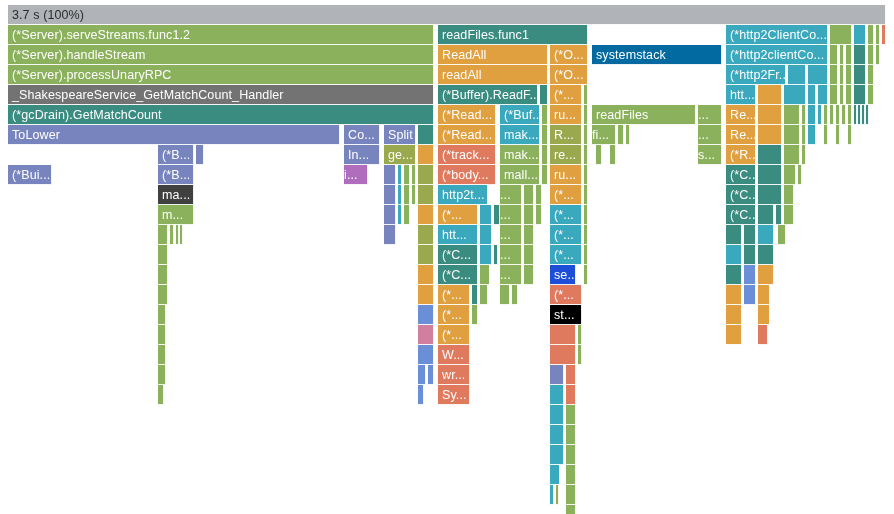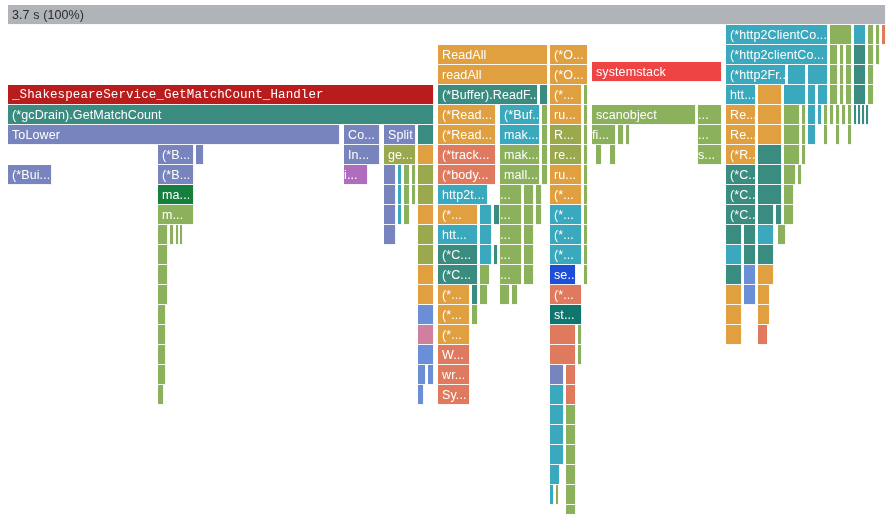--- a/index.html
+++ b/index.html
@@ -43,68 +43,72 @@
   }
   .frame.tiny {
     padding-left: 0;
   }
 </style>
 </head>
 <body>
 
 <div id="flamegraph">
     <div class="frame root" style="left: 8px; top: 5px; width: 878px; height: 20px; background: rgb(176, 179, 184);">3.7 s (100%)</div>
+    <div class="frame" style="left: 8px; top: 25px; width: 426px; height: 20px; background: rgb(140, 177, 93);">(*Server).serveStreams.func1.2</div>
+    <div class="frame" style="left: 438px; top: 25px; width: 150px; height: 20px; background: rgb(58, 140, 128);">readFiles.func1</div>
     <div class="frame" style="left: 726px; top: 25px; width: 102px; height: 20px; background: rgb(58, 168, 189);">(*http2ClientCo...</div>
     <div class="frame tiny" style="left: 830px; top: 25px; width: 22px; height: 20px; background: rgb(140, 177, 93);"></div>
     <div class="frame tiny" style="left: 854px; top: 25px; width: 12px; height: 20px; background: rgb(58, 168, 189);"></div>
     <div class="frame tiny" style="left: 868px; top: 25px; width: 6px; height: 20px; background: rgb(140, 177, 93);"></div>
     <div class="frame tiny" style="left: 876px; top: 25px; width: 4px; height: 20px; background: rgb(140, 177, 93);"></div>
     <div class="frame tiny" style="left: 882px; top: 25px; width: 4px; height: 20px; background: rgb(224, 122, 95);"></div>
+    <div class="frame" style="left: 8px; top: 45px; width: 426px; height: 20px; background: rgb(140, 177, 93);">(*Server).handleStream</div>
     <div class="frame" style="left: 438px; top: 45px; width: 110px; height: 20px; background: rgb(224, 160, 64);">ReadAll</div>
     <div class="frame" style="left: 550px; top: 45px; width: 38px; height: 20px; background: rgb(224, 160, 64);">(*O...</div>
-    <div class="frame" style="left: 592px; top: 62px; width: 130px; height: 20px; background: #ef4444;">systemstack</div>
+    <div class="frame" style="left: 592px; top: 45px; width: 130px; height: 20px; background: #0369a1;">systemstack</div>
     <div class="frame" style="left: 726px; top: 45px; width: 102px; height: 20px; background: rgb(58, 168, 189);">(*http2clientCo...</div>
     <div class="frame tiny" style="left: 830px; top: 45px; width: 8px; height: 20px; background: rgb(140, 177, 93);"></div>
     <div class="frame tiny" style="left: 840px; top: 45px; width: 4px; height: 20px; background: rgb(140, 177, 93);"></div>
     <div class="frame tiny" style="left: 846px; top: 45px; width: 6px; height: 20px; background: rgb(140, 177, 93);"></div>
     <div class="frame tiny" style="left: 854px; top: 45px; width: 12px; height: 20px; background: rgb(58, 140, 128);"></div>
     <div class="frame tiny" style="left: 868px; top: 45px; width: 6px; height: 20px; background: rgb(140, 177, 93);"></div>
     <div class="frame tiny" style="left: 876px; top: 45px; width: 4px; height: 20px; background: rgb(140, 177, 93);"></div>
+    <div class="frame" style="left: 8px; top: 65px; width: 426px; height: 20px; background: rgb(140, 177, 93);">(*Server).processUnaryRPC</div>
     <div class="frame" style="left: 438px; top: 65px; width: 110px; height: 20px; background: rgb(224, 160, 64);">readAll</div>
     <div class="frame" style="left: 550px; top: 65px; width: 38px; height: 20px; background: rgb(224, 160, 64);">(*O...</div>
     <div class="frame" style="left: 726px; top: 65px; width: 60px; height: 20px; background: rgb(58, 168, 189);">(*http2Fr...</div>
     <div class="frame tiny" style="left: 788px; top: 65px; width: 18px; height: 20px; background: rgb(58, 168, 189);"></div>
     <div class="frame tiny" style="left: 808px; top: 65px; width: 20px; height: 20px; background: rgb(58, 168, 189);"></div>
     <div class="frame tiny" style="left: 830px; top: 65px; width: 8px; height: 20px; background: rgb(140, 177, 93);"></div>
     <div class="frame tiny" style="left: 840px; top: 65px; width: 4px; height: 20px; background: rgb(140, 177, 93);"></div>
     <div class="frame tiny" style="left: 846px; top: 65px; width: 6px; height: 20px; background: rgb(140, 177, 93);"></div>
     <div class="frame tiny" style="left: 854px; top: 65px; width: 12px; height: 20px; background: rgb(58, 140, 128);"></div>
     <div class="frame tiny" style="left: 868px; top: 65px; width: 6px; height: 20px; background: rgb(140, 177, 93);"></div>
-    <div class="frame" style="left: 8px; top: 85px; width: 426px; height: 20px; background: #b91c1c; font-family: Liberation Mono, monospace;">_ShakespeareService_GetMatchCount_Handler</div>
+    <div class="frame" style="left: 8px; top: 85px; width: 426px; height: 20px; background: #737373;">_ShakespeareService_GetMatchCount_Handler</div>
     <div class="frame" style="left: 438px; top: 85px; width: 100px; height: 20px; background: rgb(58, 140, 128);">(*Buffer).ReadF...</div>
     <div class="frame tiny" style="left: 540px; top: 85px; width: 8px; height: 20px; background: rgb(58, 140, 128);"></div>
     <div class="frame" style="left: 550px; top: 85px; width: 32px; height: 20px; background: rgb(224, 160, 64);">(*...</div>
     <div class="frame tiny" style="left: 584px; top: 85px; width: 4px; height: 20px; background: rgb(140, 177, 93);"></div>
     <div class="frame" style="left: 726px; top: 85px; width: 30px; height: 20px; background: rgb(58, 168, 189);">htt...</div>
     <div class="frame tiny" style="left: 758px; top: 85px; width: 24px; height: 20px; background: rgb(224, 160, 64);"></div>
     <div class="frame tiny" style="left: 784px; top: 85px; width: 22px; height: 20px; background: rgb(58, 168, 189);"></div>
     <div class="frame tiny" style="left: 808px; top: 85px; width: 8px; height: 20px; background: rgb(58, 168, 189);"></div>
     <div class="frame tiny" style="left: 818px; top: 85px; width: 10px; height: 20px; background: rgb(58, 168, 189);"></div>
     <div class="frame tiny" style="left: 830px; top: 85px; width: 8px; height: 20px; background: rgb(140, 177, 93);"></div>
     <div class="frame tiny" style="left: 840px; top: 85px; width: 4px; height: 20px; background: rgb(140, 177, 93);"></div>
     <div class="frame tiny" style="left: 846px; top: 85px; width: 6px; height: 20px; background: rgb(140, 177, 93);"></div>
     <div class="frame tiny" style="left: 854px; top: 85px; width: 12px; height: 20px; background: rgb(58, 140, 128);"></div>
     <div class="frame tiny" style="left: 868px; top: 85px; width: 6px; height: 20px; background: rgb(140, 177, 93);"></div>
     <div class="frame" style="left: 8px; top: 105px; width: 426px; height: 20px; background: rgb(58, 140, 128);">(*gcDrain).GetMatchCount</div>
     <div class="frame" style="left: 438px; top: 105px; width: 58px; height: 20px; background: rgb(224, 160, 64);">(*Read...</div>
     <div class="frame" style="left: 500px; top: 105px; width: 40px; height: 20px; background: rgb(58, 168, 189);">(*Buf...</div>
     <div class="frame tiny" style="left: 542px; top: 105px; width: 6px; height: 20px; background: rgb(140, 177, 93);"></div>
     <div class="frame" style="left: 550px; top: 105px; width: 32px; height: 20px; background: rgb(224, 160, 64);">ru...</div>
     <div class="frame tiny" style="left: 584px; top: 105px; width: 4px; height: 20px; background: rgb(140, 177, 93);"></div>
-    <div class="frame" style="left: 592px; top: 105px; width: 104px; height: 20px; background: rgb(140, 177, 93);">scanobject</div>
+    <div class="frame" style="left: 592px; top: 105px; width: 104px; height: 20px; background: rgb(140, 177, 93);">readFiles</div>
     <div class="frame tiny" style="left: 698px; top: 105px; width: 24px; height: 20px; background: rgb(140, 177, 93);">...</div>
     <div class="frame" style="left: 726px; top: 105px; width: 30px; height: 20px; background: rgb(224, 160, 64);">Re...</div>
     <div class="frame tiny" style="left: 758px; top: 105px; width: 24px; height: 20px; background: rgb(224, 160, 64);"></div>
     <div class="frame tiny" style="left: 784px; top: 105px; width: 16px; height: 20px; background: rgb(140, 177, 93);"></div>
     <div class="frame tiny" style="left: 802px; top: 105px; width: 4px; height: 20px; background: rgb(140, 177, 93);"></div>
     <div class="frame tiny" style="left: 808px; top: 105px; width: 8px; height: 20px; background: rgb(58, 168, 189);"></div>
     <div class="frame tiny" style="left: 818px; top: 105px; width: 4px; height: 20px; background: rgb(58, 168, 189);"></div>
     <div class="frame tiny" style="left: 824px; top: 105px; width: 4px; height: 20px; background: rgb(140, 177, 93);"></div>
     <div class="frame tiny" style="left: 830px; top: 105px; width: 4px; height: 20px; background: rgb(140, 177, 93);"></div>
     <div class="frame tiny" style="left: 836px; top: 105px; width: 4px; height: 20px; background: rgb(140, 177, 93);"></div>
@@ -162,21 +166,21 @@
     <div class="frame tiny" style="left: 418px; top: 165px; width: 16px; height: 20px; background: rgb(154, 168, 78);"></div>
     <div class="frame" style="left: 438px; top: 165px; width: 58px; height: 20px; background: rgb(224, 122, 95);">(*body...</div>
     <div class="frame" style="left: 500px; top: 165px; width: 40px; height: 20px; background: rgb(140, 177, 93);">mall...</div>
     <div class="frame tiny" style="left: 542px; top: 165px; width: 6px; height: 20px; background: rgb(140, 177, 93);"></div>
     <div class="frame" style="left: 550px; top: 165px; width: 32px; height: 20px; background: rgb(224, 160, 64);">ru...</div>
     <div class="frame tiny" style="left: 584px; top: 165px; width: 4px; height: 20px; background: rgb(140, 177, 93);"></div>
     <div class="frame" style="left: 726px; top: 165px; width: 30px; height: 20px; background: rgb(58, 140, 128);">(*C...</div>
     <div class="frame tiny" style="left: 758px; top: 165px; width: 24px; height: 20px; background: rgb(58, 140, 128);"></div>
     <div class="frame tiny" style="left: 784px; top: 165px; width: 12px; height: 20px; background: rgb(140, 177, 93);"></div>
     <div class="frame tiny" style="left: 798px; top: 165px; width: 4px; height: 20px; background: rgb(140, 177, 93);"></div>
-    <div class="frame" style="left: 158px; top: 185px; width: 36px; height: 20px; background: #15803d;">ma...</div>
+    <div class="frame" style="left: 158px; top: 185px; width: 36px; height: 20px; background: #404040;">ma...</div>
     <div class="frame tiny" style="left: 384px; top: 185px; width: 12px; height: 20px; background: rgb(120, 132, 189);"></div>
     <div class="frame tiny" style="left: 398px; top: 185px; width: 4px; height: 20px; background: rgb(58, 168, 189);"></div>
     <div class="frame tiny" style="left: 404px; top: 185px; width: 6px; height: 20px; background: rgb(140, 177, 93);"></div>
     <div class="frame tiny" style="left: 412px; top: 185px; width: 4px; height: 20px; background: rgb(140, 177, 93);"></div>
     <div class="frame tiny" style="left: 418px; top: 185px; width: 16px; height: 20px; background: rgb(154, 168, 78);"></div>
     <div class="frame" style="left: 438px; top: 185px; width: 50px; height: 20px; background: rgb(58, 168, 189);">http2t...</div>
     <div class="frame tiny" style="left: 500px; top: 185px; width: 22px; height: 20px; background: rgb(140, 177, 93);">...</div>
     <div class="frame tiny" style="left: 524px; top: 185px; width: 10px; height: 20px; background: rgb(140, 177, 93);"></div>
     <div class="frame tiny" style="left: 536px; top: 185px; width: 6px; height: 20px; background: rgb(140, 177, 93);"></div>
     <div class="frame" style="left: 550px; top: 185px; width: 32px; height: 20px; background: rgb(224, 160, 64);">(*...</div>
@@ -248,21 +252,21 @@
     <div class="frame tiny" style="left: 500px; top: 285px; width: 10px; height: 20px; background: rgb(140, 177, 93);"></div>
     <div class="frame tiny" style="left: 512px; top: 285px; width: 6px; height: 20px; background: rgb(140, 177, 93);"></div>
     <div class="frame" style="left: 550px; top: 285px; width: 32px; height: 20px; background: rgb(224, 122, 95);">(*...</div>
     <div class="frame tiny" style="left: 726px; top: 285px; width: 16px; height: 20px; background: rgb(224, 160, 64);"></div>
     <div class="frame tiny" style="left: 744px; top: 285px; width: 12px; height: 20px; background: rgb(107, 143, 214);"></div>
     <div class="frame tiny" style="left: 758px; top: 285px; width: 12px; height: 20px; background: rgb(224, 160, 64);"></div>
     <div class="frame tiny" style="left: 158px; top: 305px; width: 8px; height: 20px; background: rgb(140, 177, 93);"></div>
     <div class="frame tiny" style="left: 418px; top: 305px; width: 16px; height: 20px; background: rgb(107, 143, 214);"></div>
     <div class="frame" style="left: 438px; top: 305px; width: 32px; height: 20px; background: rgb(224, 160, 64);">(*...</div>
     <div class="frame tiny" style="left: 472px; top: 305px; width: 6px; height: 20px; background: rgb(140, 177, 93);"></div>
-    <div class="frame" style="left: 550px; top: 305px; width: 32px; height: 20px; background: #0f766e;">st...</div>
+    <div class="frame" style="left: 550px; top: 305px; width: 32px; height: 20px; background: #000000;">st...</div>
     <div class="frame tiny" style="left: 726px; top: 305px; width: 16px; height: 20px; background: rgb(224, 160, 64);"></div>
     <div class="frame tiny" style="left: 758px; top: 305px; width: 12px; height: 20px; background: rgb(224, 160, 64);"></div>
     <div class="frame tiny" style="left: 158px; top: 325px; width: 8px; height: 20px; background: rgb(140, 177, 93);"></div>
     <div class="frame tiny" style="left: 418px; top: 325px; width: 16px; height: 20px; background: rgb(208, 127, 158);"></div>
     <div class="frame" style="left: 438px; top: 325px; width: 32px; height: 20px; background: rgb(224, 160, 64);">(*...</div>
     <div class="frame tiny" style="left: 550px; top: 325px; width: 26px; height: 20px; background: rgb(224, 122, 95);"></div>
     <div class="frame tiny" style="left: 578px; top: 325px; width: 4px; height: 20px; background: rgb(140, 177, 93);"></div>
     <div class="frame tiny" style="left: 726px; top: 325px; width: 16px; height: 20px; background: rgb(224, 160, 64);"></div>
     <div class="frame tiny" style="left: 758px; top: 325px; width: 10px; height: 20px; background: rgb(224, 122, 95);"></div>
     <div class="frame tiny" style="left: 158px; top: 345px; width: 8px; height: 20px; background: rgb(140, 177, 93);"></div>

